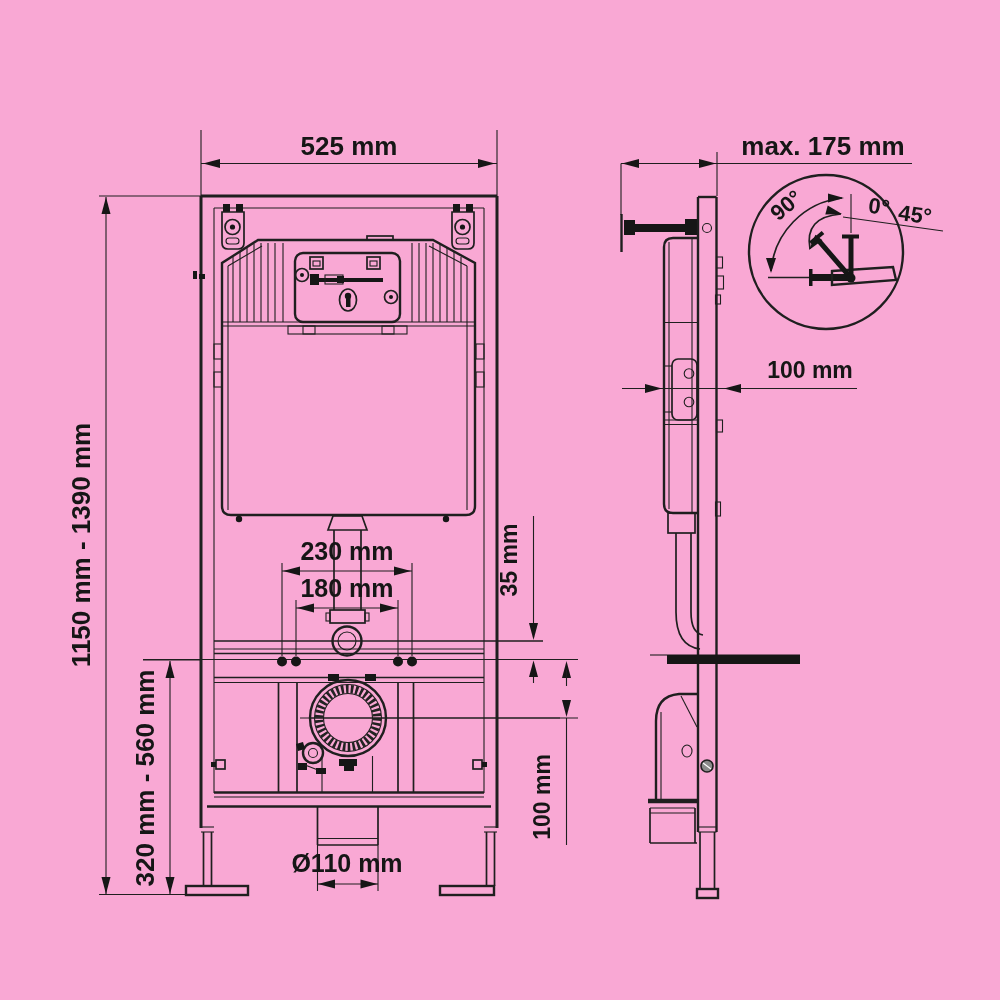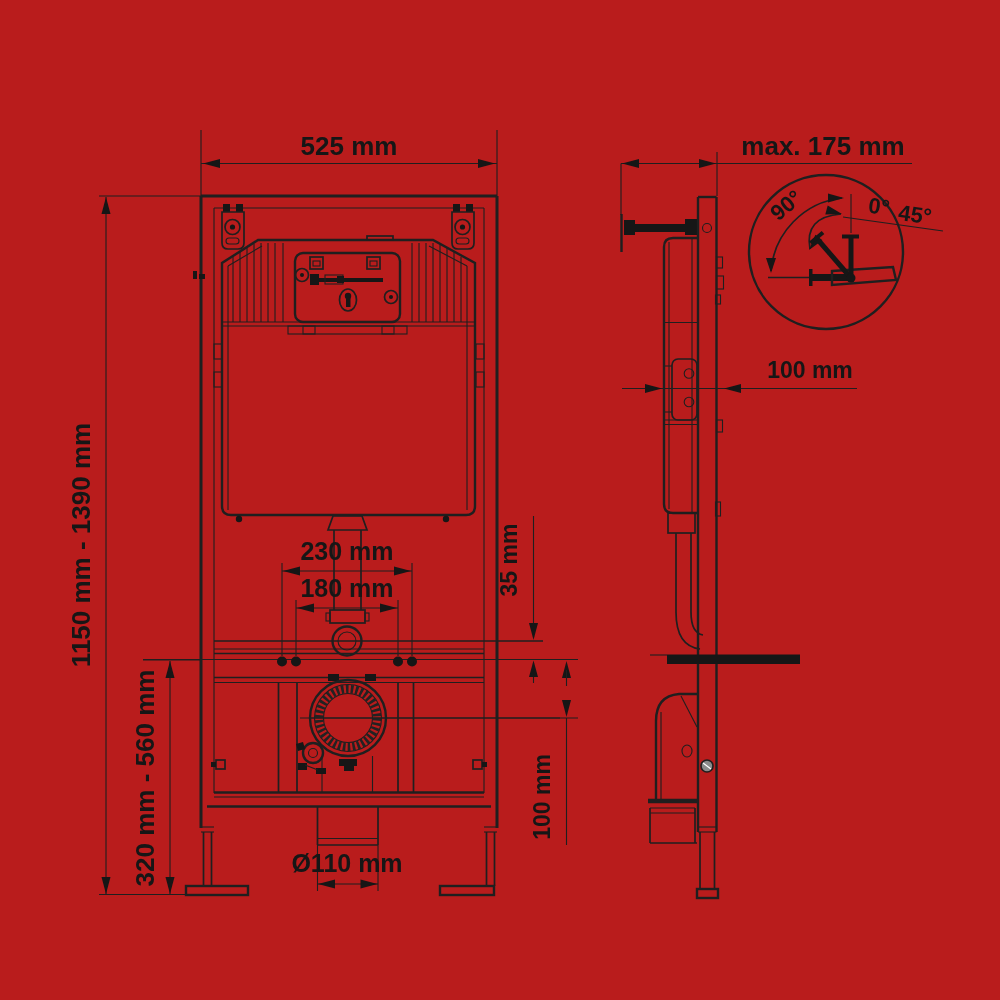--- a/index.html
+++ b/index.html
@@ -1,16 +1,16 @@
 <!DOCTYPE html>
 <html><head>
 <meta charset="utf-8">
 <style>
   html,body{margin:0;padding:0;background:#fff;}
-  .stage{position:relative;width:1000px;height:1000px;background:#b91c1c;overflow:hidden;
+  .stage{position:relative;width:1000px;height:1000px;background:#f9a8d4;overflow:hidden;
          font-family:"Liberation Sans", sans-serif;}
   svg{display:block}
   .dim-text{font-family:"Liberation Sans", sans-serif;font-weight:bold;fill:#161616;}
   .dim-26{font-size:26px;}
   .dim-25{font-size:25px;}
   .dim-23{font-size:23px;}
   .ang-22{font-size:22px;}
   .ln{stroke:#1f1f1f;fill:none;}
   .thin{stroke-width:1.1;}
   .med{stroke-width:1.7;}

